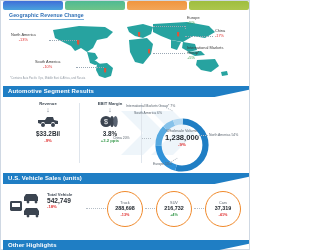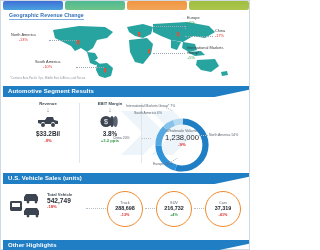--- a/index.html
+++ b/index.html
@@ -54,21 +54,21 @@
   .kpi .k-d{font-size:4.2px;margin-top:.5px;}
   .kpi .k-ico{height:17px;display:flex;align-items:center;justify-content:center;}
 
   .vsep{position:absolute;border-left:.6px solid #dfe5ec;}
 
   
   .donut{position:absolute;}
   .donut .dl{position:absolute;font-size:3.4px;color:#5c6670;white-space:nowrap;}
   .dcenter{position:absolute;text-align:center;width:60px;}
   .dcenter .c1{font-size:3.8px;color:#5c6670;}
-  .dcenter .c2{font-size:7.6px;color:#22282e;font-weight:normal;line-height:1.2;}
+  .dcenter .c2{font-size:7.6px;color:#22282e;font-weight:bold;line-height:1.2;}
   .dcenter .c3{font-size:4.4px;color:#e03030;font-weight:bold;}
 
   
   .tv{position:absolute;}
   .tv .tv-h{font-size:4.2px;color:#3f4a55;font-weight:bold;}
   .tv .tv-v{font-size:6.6px;color:#2b3138;font-weight:bold;}
   .tv .tv-d{font-size:4.2px;}
   .bub{position:absolute;width:34px;height:34px;border-radius:50%;
        border:1.1px solid #f08a2c;background:#fff;
        display:flex;flex-direction:column;align-items:center;justify-content:center;}

